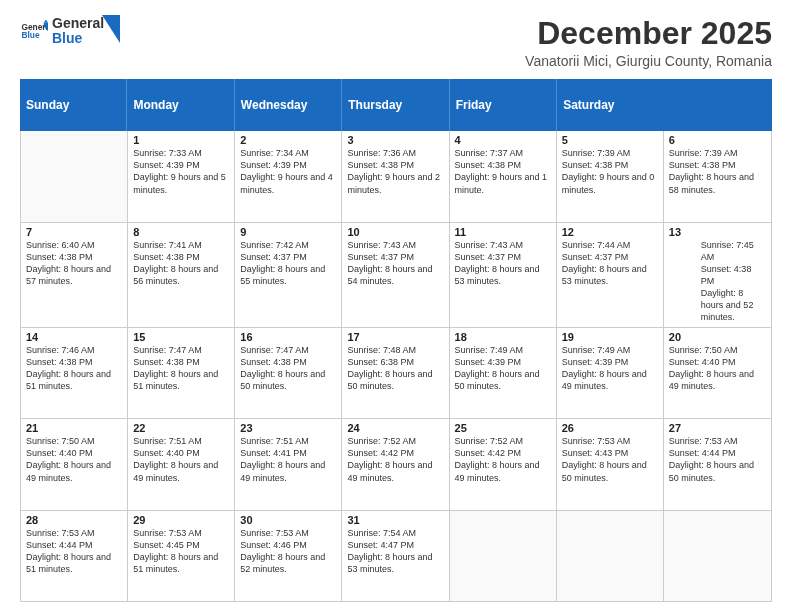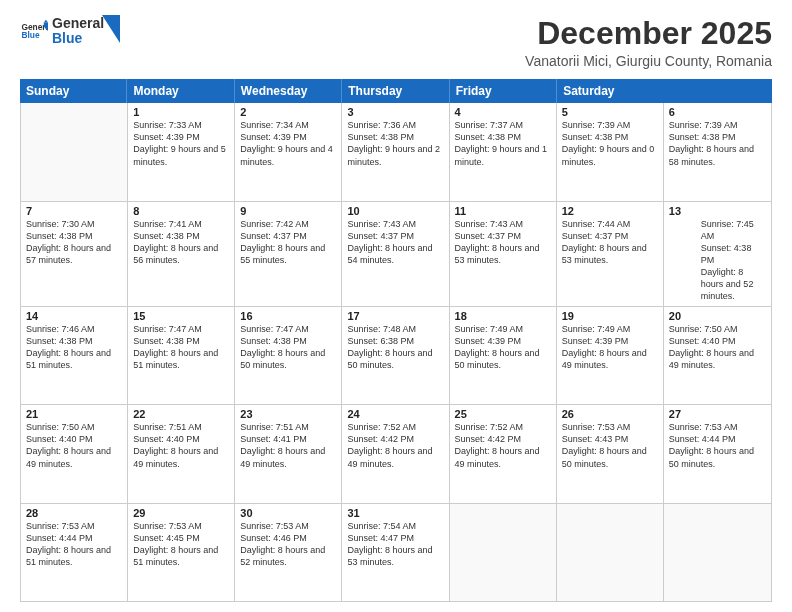--- a/index.html
+++ b/index.html
@@ -53,21 +53,21 @@
     }
     .cal-header {
       display: grid;
       grid-template-columns: repeat(7, 1fr);
       background-color: #1a6bbf;
     }
     .cal-header-cell {
       color: #fff;
       font-size: 12px;
       font-weight: bold;
-      padding: 5px 6px;
+      padding: 19px 6px;
       text-align: left;
       border-right: 1px solid #4a8fd4;
     }
     .cal-header-cell:last-child {
       border-right: none;
     }
     .cal-body {
       display: flex;
       flex-direction: column;
       flex: 1;
@@ -183,21 +183,21 @@
           <div class="cal-cell">
             <div class="day-number">6</div>
             <div class="cell-text" style="white-space: pre-line;">Sunrise: 7:39 AM
 Sunset: 4:38 PM
 Daylight: 8 hours and 58 minutes.</div>
           </div>
         </div>
         <div class="cal-row">
           <div class="cal-cell">
             <div class="day-number">7</div>
-            <div class="cell-text" style="white-space: pre-line;">Sunrise: 7:30 AM
+            <div class="cell-text" style="white-space: pre-line;">Sunrise: 6:40 AM
 Sunset: 4:38 PM
 Daylight: 8 hours and 57 minutes.</div>
           </div>
           <div class="cal-cell">
             <div class="day-number">8</div>
             <div class="cell-text" style="white-space: pre-line;">Sunrise: 7:41 AM
 Sunset: 4:38 PM
 Daylight: 8 hours and 56 minutes.</div>
           </div>
           <div class="cal-cell">

